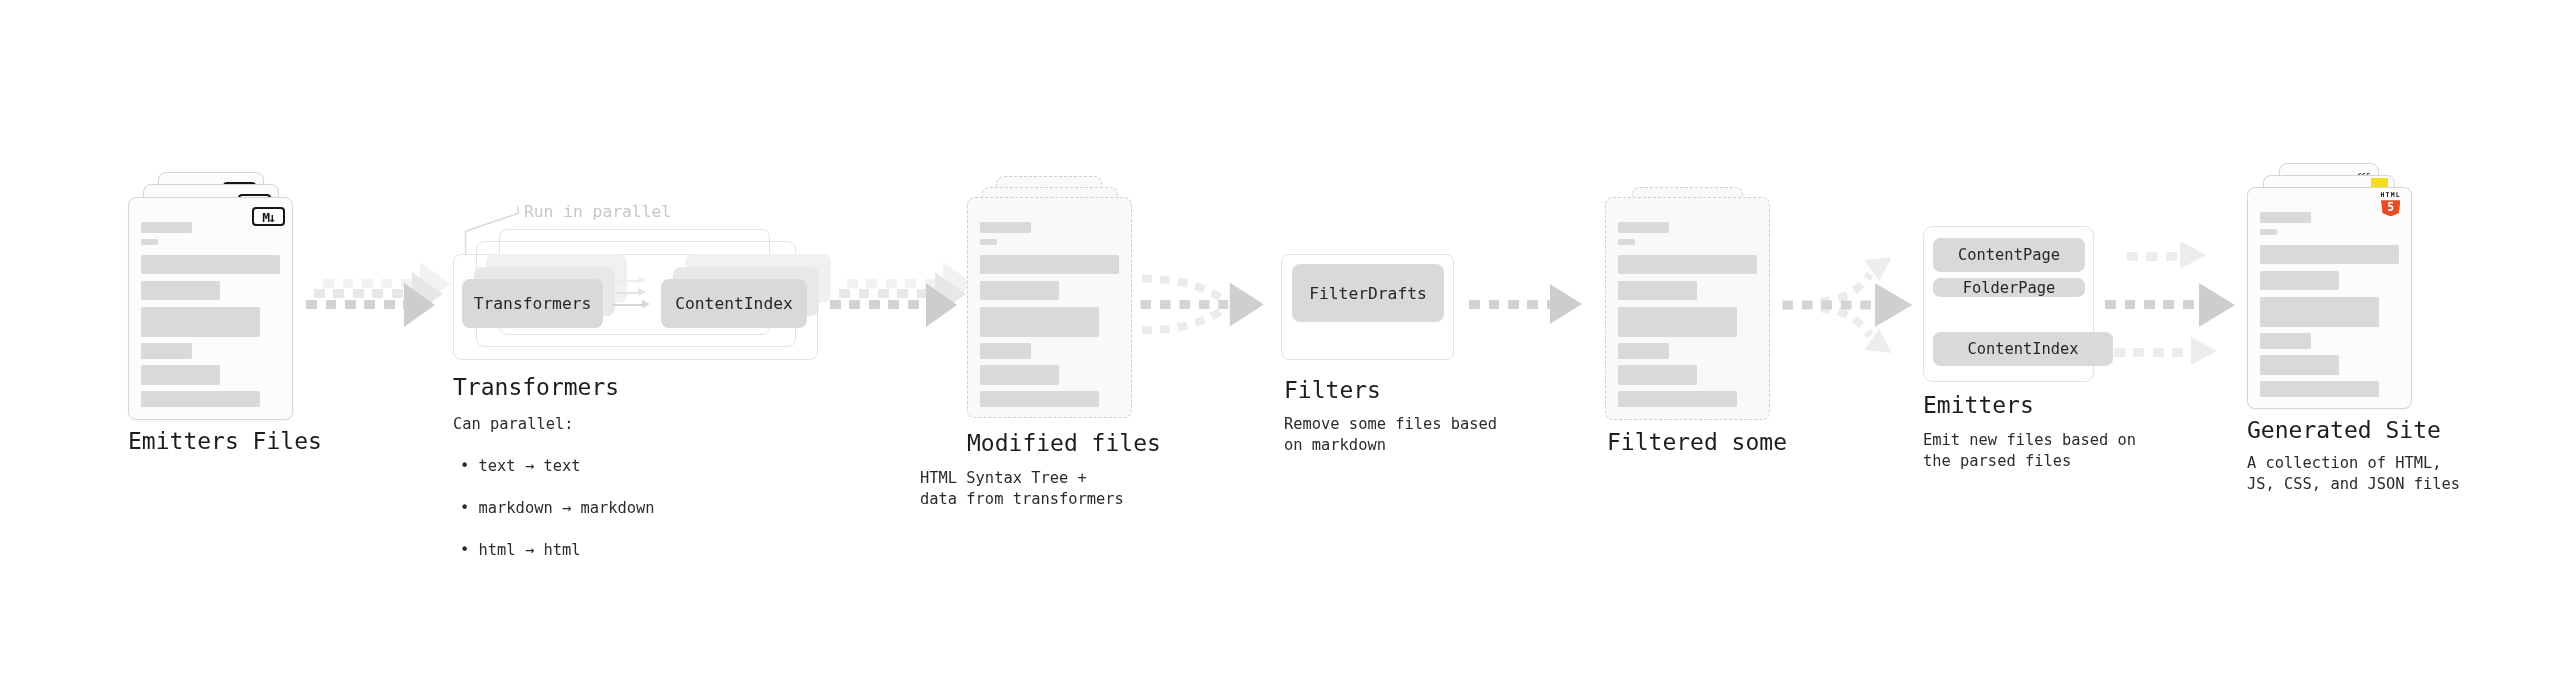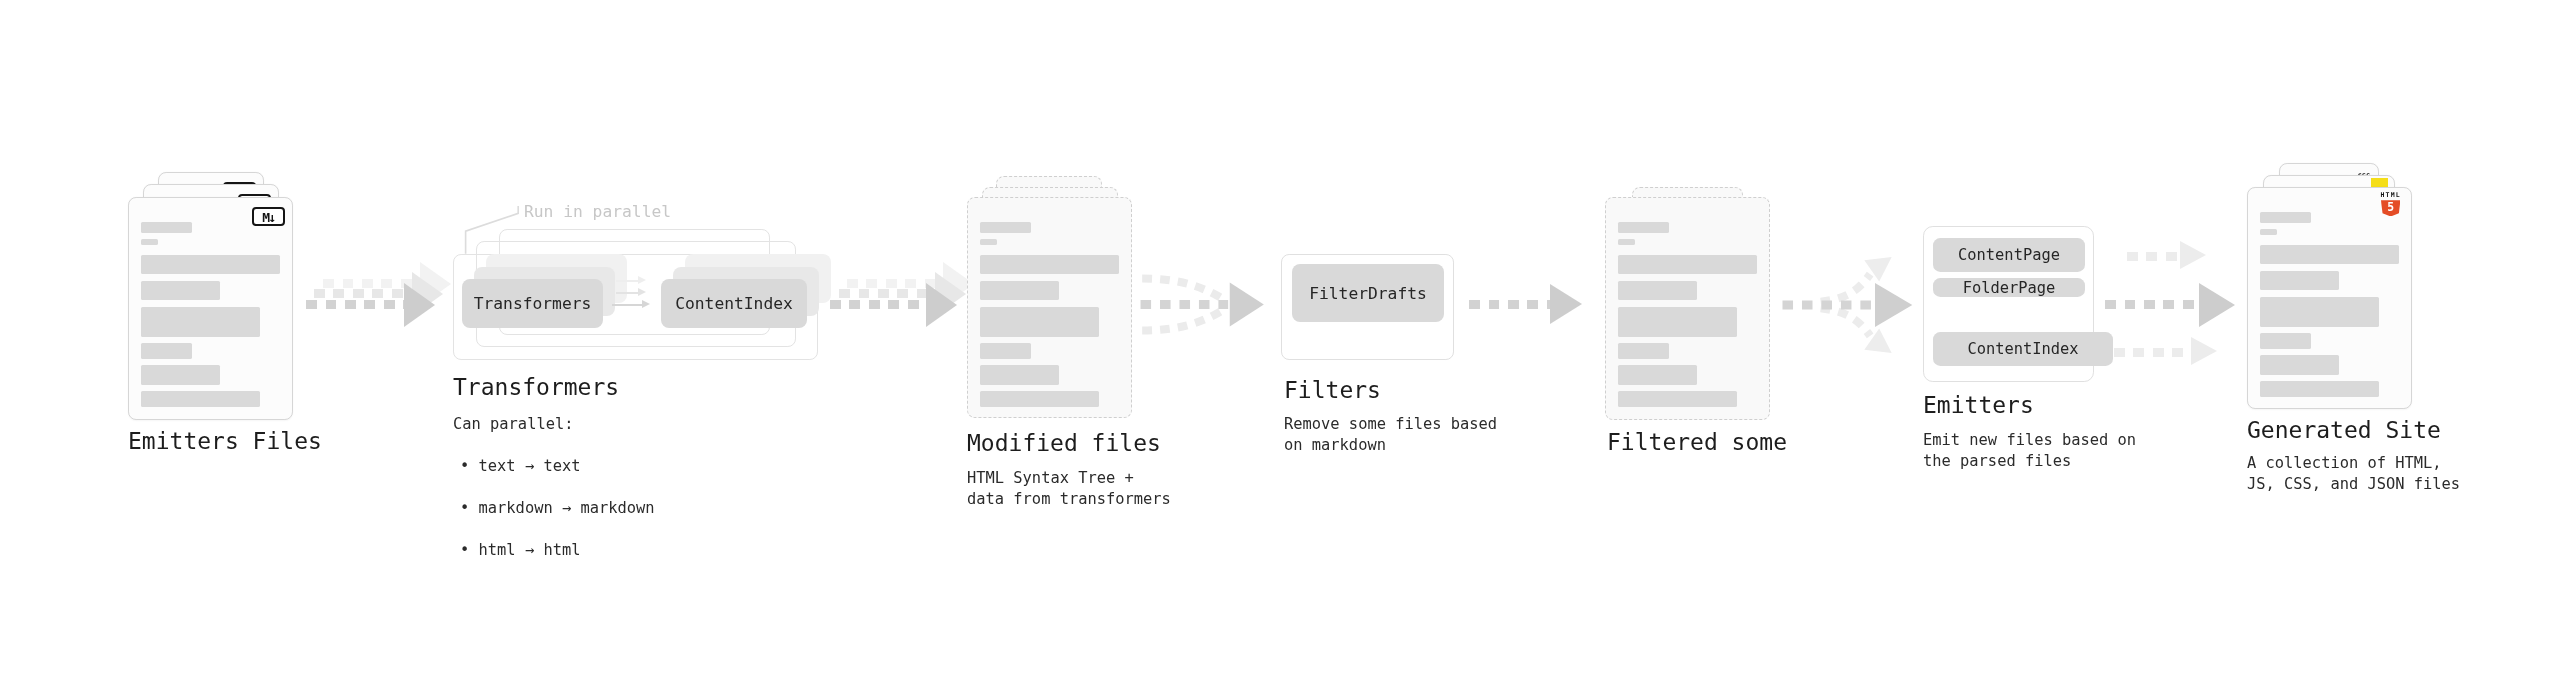--- a/index.html
+++ b/index.html
@@ -139,21 +139,21 @@
         <div class="bar" style="width:17px;height:5.7px"></div>
         <div class="bar" style="width:100%;height:19.5px;margin-top:3.3px"></div>
         <div class="bar" style="width:79px;height:19.5px"></div>
         <div class="bar" style="width:119px;height:30px"></div>
         <div class="bar" style="width:51px;height:15.4px"></div>
         <div class="bar" style="width:79px;height:19.5px"></div>
         <div class="bar" style="width:119px;height:15.4px"></div>
       </div>
     </div>
     <div class="h1" style="left:967px;top:430px">Modified files</div>
-    <div class="body-text" style="left:967px;top:468px">HTML Syntax Tree +
+    <div class="body-text" style="left:920px;top:468px">HTML Syntax Tree +
 data from transformers</div>
   </div>
 
   <svg style="left:1134px;top:268px" width="138" height="73" viewBox="0 0 170 90">
     <path d="M 10 13 C 58 13 88 24 114 41" stroke="#ebebeb" stroke-width="10" stroke-dasharray="12 10" fill="none"></path>
     <path d="M 10 77 C 58 77 88 66 114 49" stroke="#ebebeb" stroke-width="10" stroke-dasharray="12 10" fill="none"></path>
     <line x1="8" y1="45" x2="116" y2="45" stroke="#d4d4d4" stroke-width="11" stroke-dasharray="13 11"></line>
     <polygon points="118,18 118,72 160,45" fill="#cfcfcf"></polygon>
   </svg>
 

